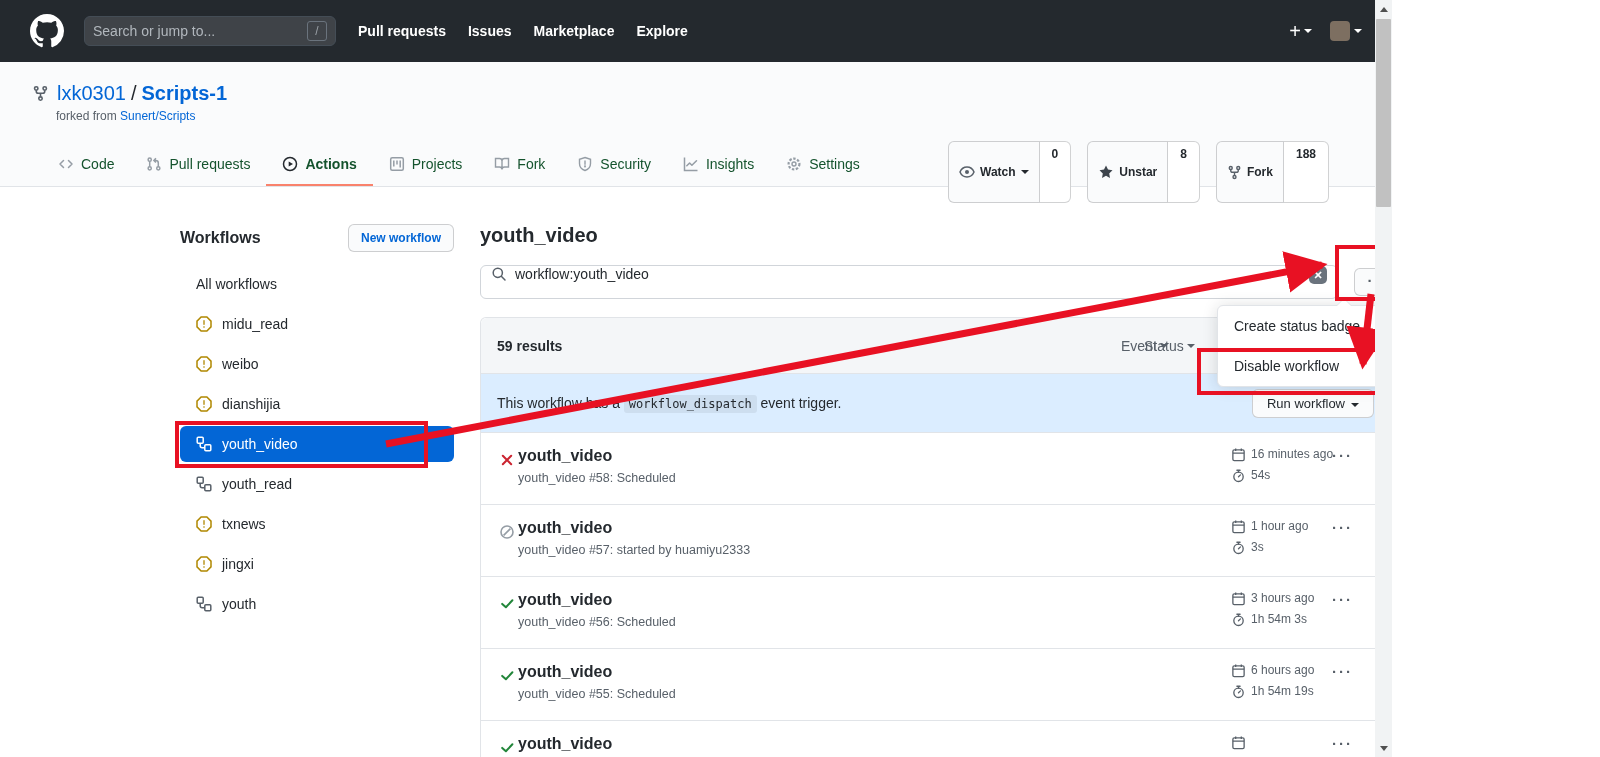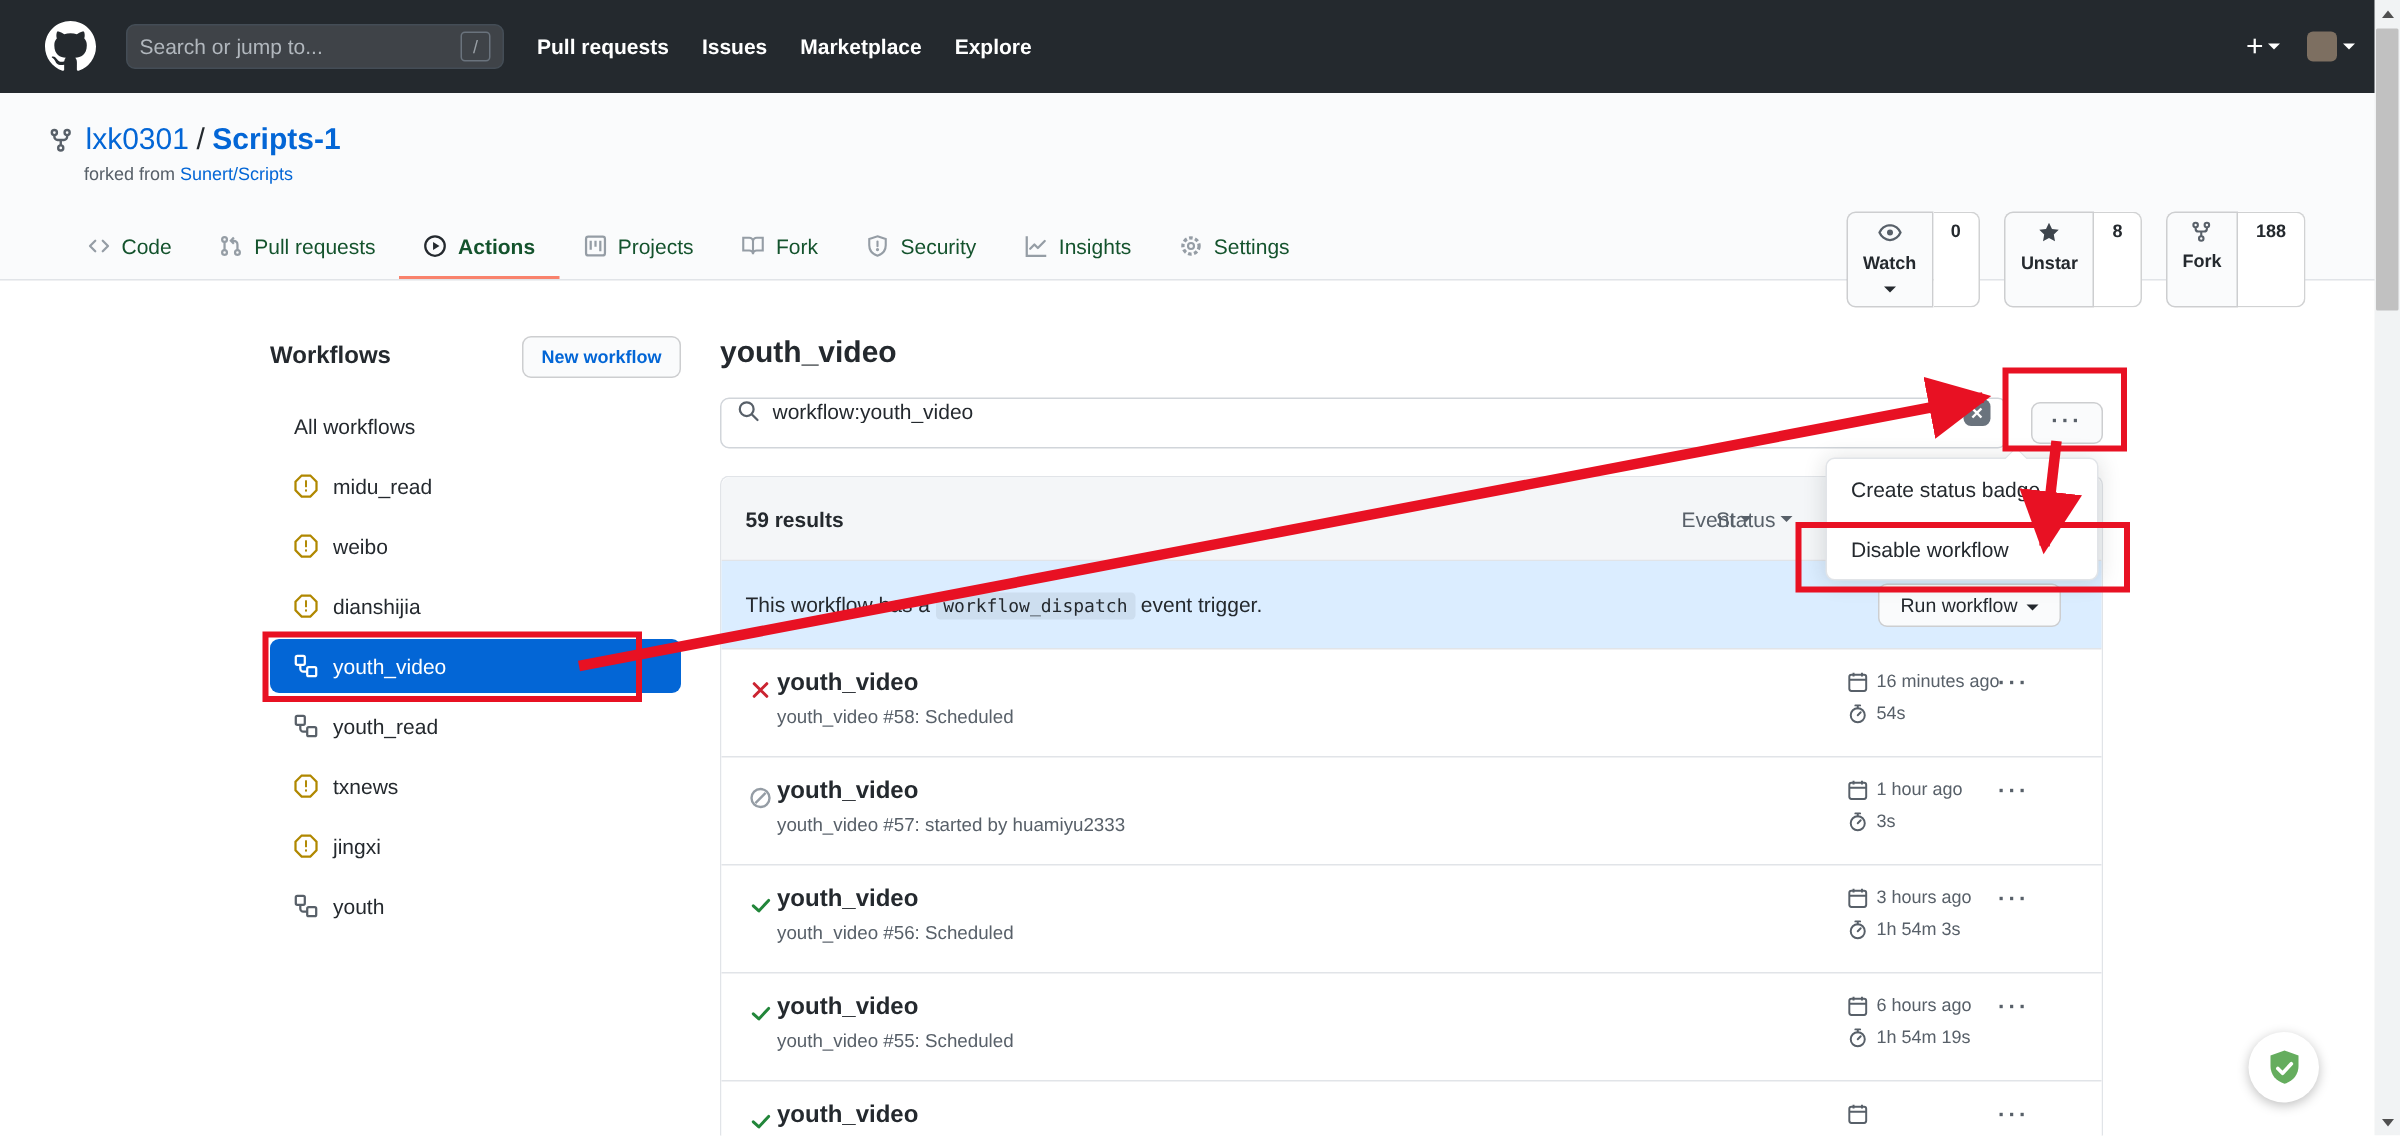--- a/index.html
+++ b/index.html
@@ -1,18 +1,18 @@
 <!DOCTYPE html>
 <html><head>
 <meta charset="utf-8">
 <style>
   * { margin:0; padding:0; box-sizing:border-box; }
   html,body { width:1600px; height:757px; }
   body { font-family:"Liberation Sans","DejaVu Sans",sans-serif; background:#fff; overflow:hidden; }
-  #app { position:relative; width:1600px; height:757px; overflow:hidden; }
+  #app { position:relative; width:1392px; height:757px; overflow:hidden; }
 
   
   .gh-header { height:62px; background:#24292e; display:flex; align-items:center; padding:0 30px; }
   .gh-logo { width:34px; height:34px; margin-right:20px; flex:none; }
   .gh-search { width:252px; height:30px; background:rgba(255,255,255,.125); border:1px solid #444d56;
     border-radius:6px; display:flex; align-items:center; padding:0 8px; margin-right:22px; }
   .gh-search input { flex:1; background:transparent; border:none; outline:none; color:#c6cbd1; font-size:14px; }
   .gh-search input::placeholder { color:#b1b7bd; }
   .slash-key { width:20px; height:20px; border:1px solid #6a737d; border-radius:3px; color:#9aa0a6;
     font-size:12px; display:flex; align-items:center; justify-content:center; }
@@ -29,22 +29,22 @@
   .repo-head { background:#fafbfc; border-bottom:1px solid #e1e4e8; height:125px; position:relative; }
   .repo-title-row { display:flex; align-items:center; padding:20px 32px 0; font-size:20px; color:#0366d6; }
   .repo-title-row .ic { color:#586069; margin-right:8px; display:flex; }
   .repo-owner, .repo-sep { font-weight:normal; }
   .repo-sep { margin:0 5px; color:#24292e; }
   .repo-name { font-weight:bold; }
   .forked-line { padding:4px 32px 0 56px; font-size:12px; color:#586069; }
   .forked-line .lnk { color:#0366d6; cursor:pointer; }
   .repo-actions { position:absolute; top:79px; right:63px; display:flex; gap:16px; }
   .btn-group { display:flex; font-size:12px; font-weight:bold; color:#24292e; }
-  .btn-part { background:#fafbfc; border:1px solid rgba(27,31,35,.2); padding:5px 10px; display:flex;
-    align-items:center; gap:5px; border-radius:6px 0 0 6px; cursor:pointer;flex-direction:column; }
+  .btn-part { background:#fafbfc; border:1px solid rgba(27,31,35,.2); padding:22px 10px; display:flex;
+    align-items:center; gap:5px; border-radius:6px 0 0 6px; cursor:pointer; }
   .btn-count { background:#fff; border:1px solid rgba(27,31,35,.2); border-left:none; padding:5px 12px;
     border-radius:0 6px 6px 0; cursor:pointer; }
   .btn-part .ic { display:flex; color:#586069; }
 
   .repo-tabs { position:absolute; bottom:0; left:42px; display:flex; }
   .tab { display:flex; align-items:center; gap:7px; padding:12px 16px; font-size:14px; color:#14532d;
     border-bottom:2px solid transparent; cursor:pointer; }
   .tab .ic { display:flex; color:#959da5; }
   .tab.active { font-weight:bold; border-bottom-color:#f9826c; }
   .tab.active .ic { color:#24292e; }

